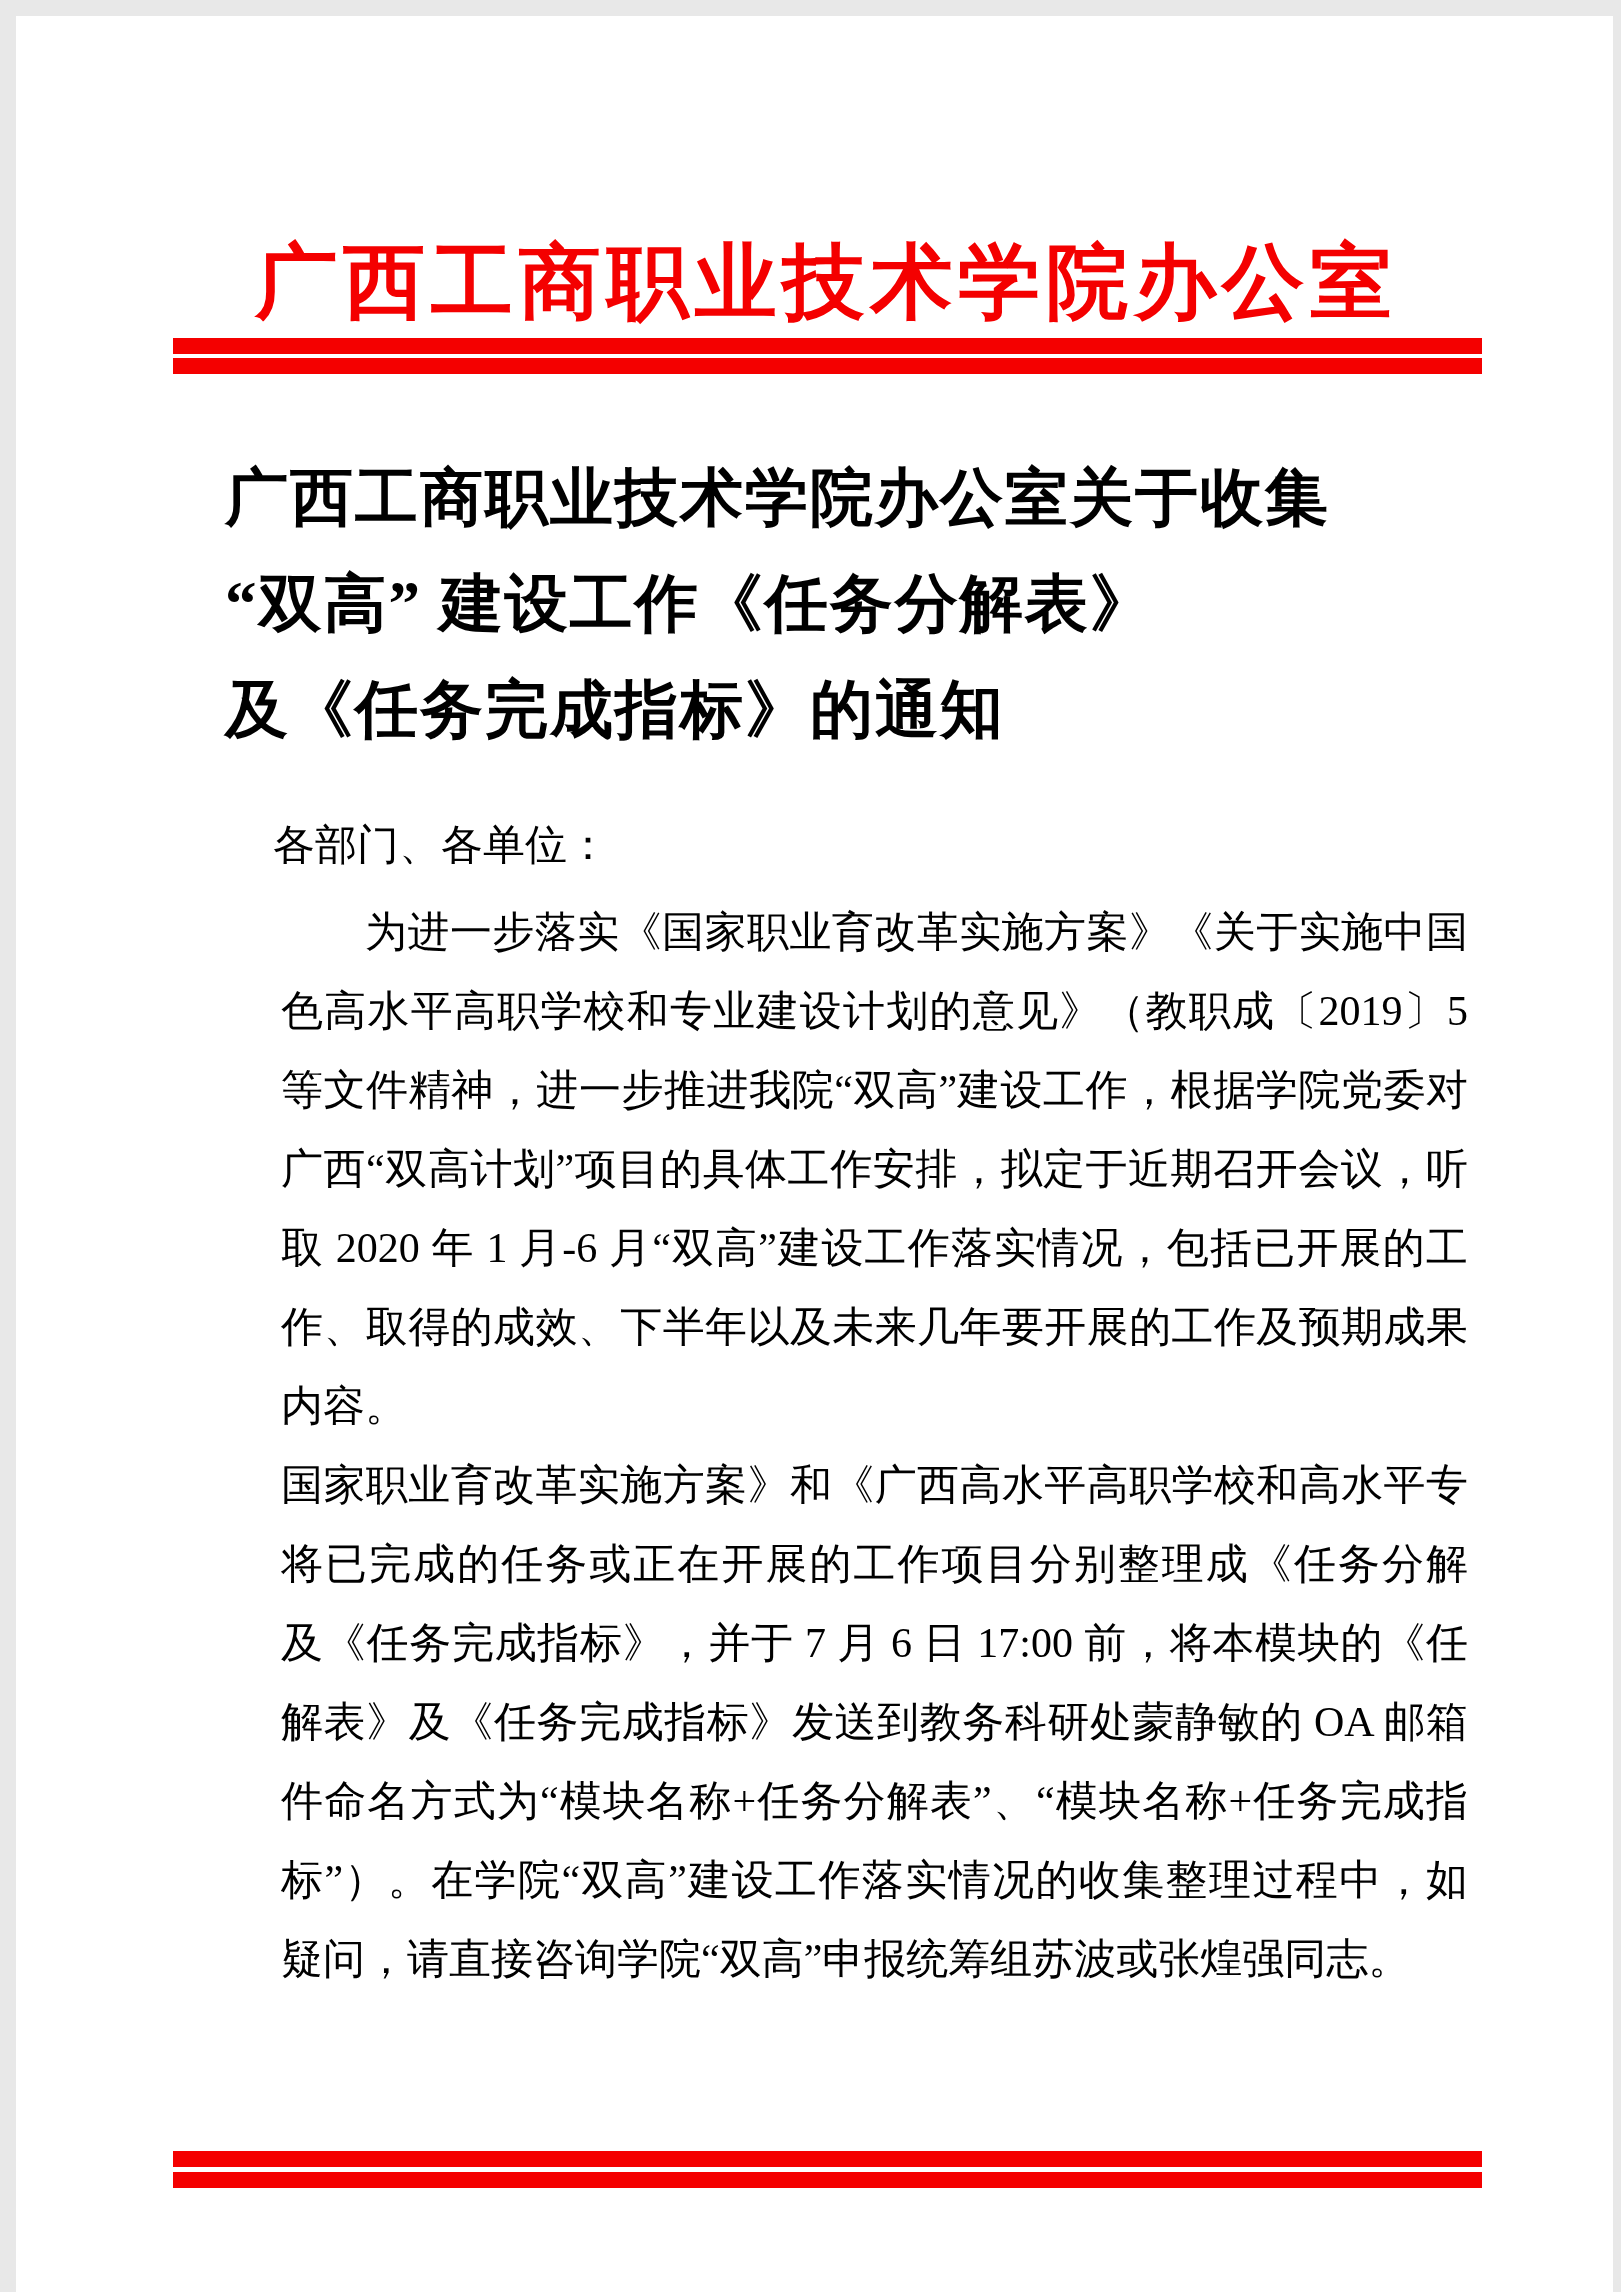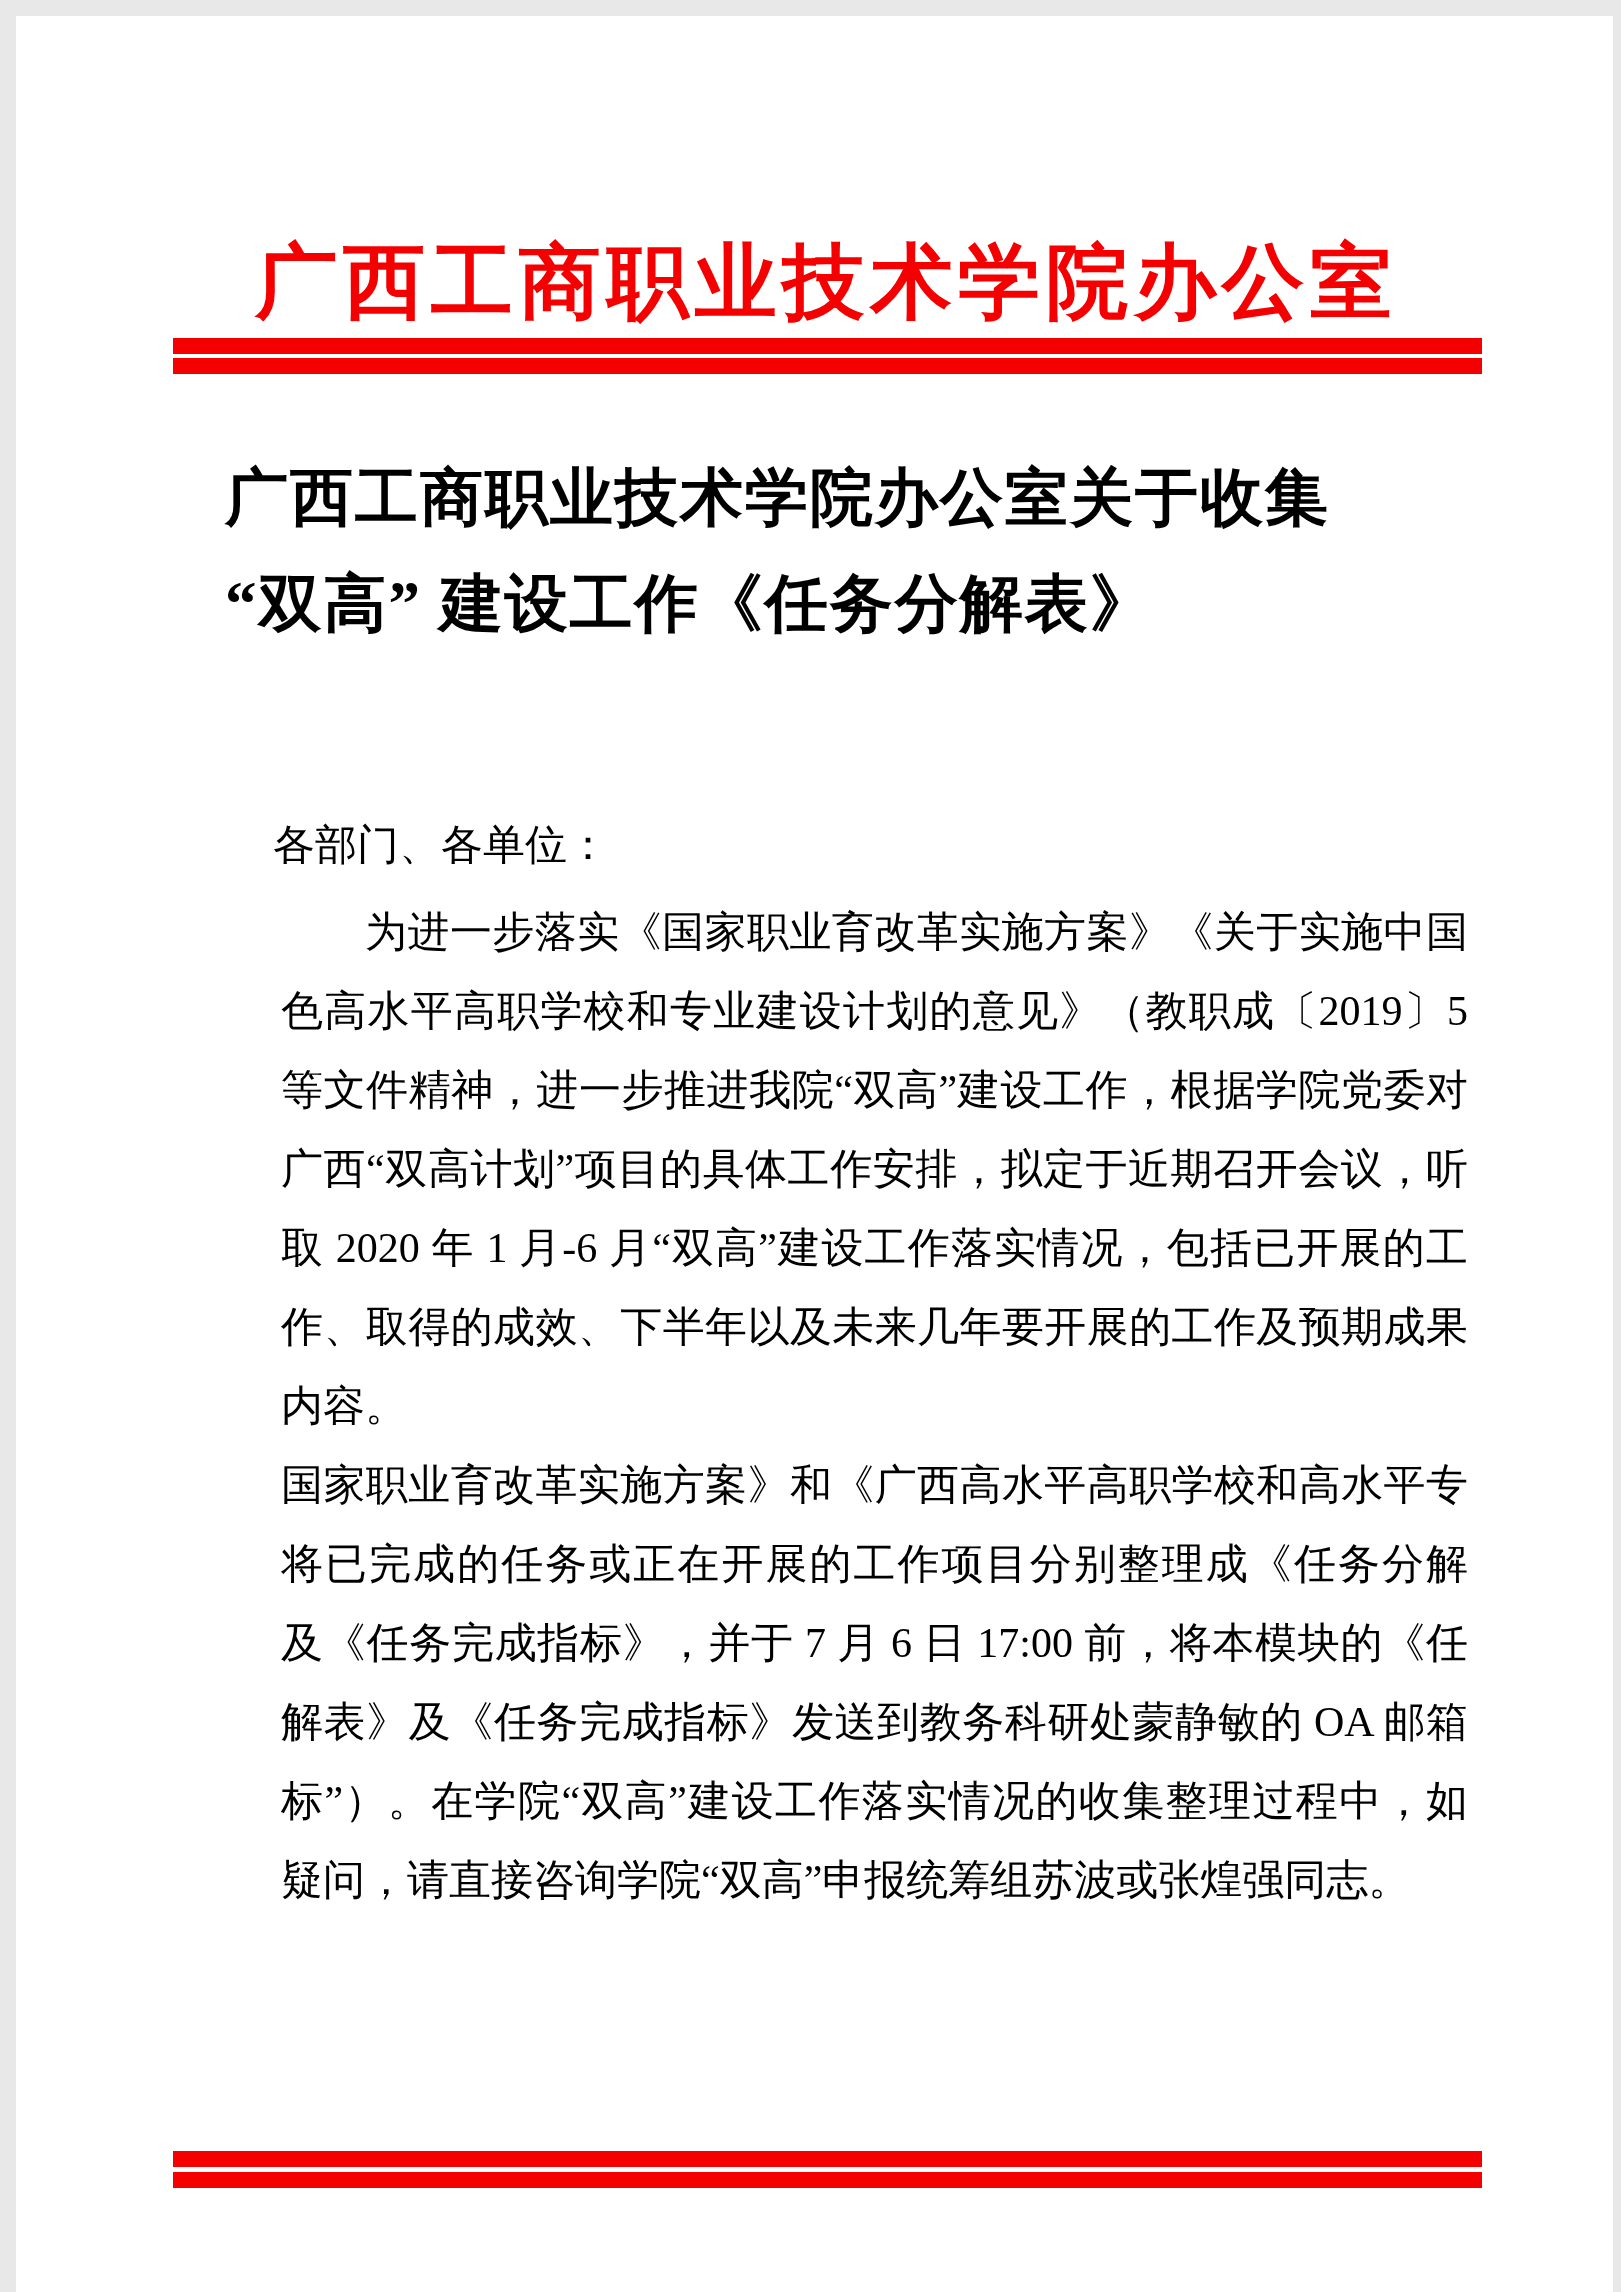--- a/index.html
+++ b/index.html
@@ -90,36 +90,38 @@
   <div class="org-header">广西工商职业技术学院办公室</div>
 
   <div class="rules-top">
     <div class="rule-thick"></div>
     <div class="rule-thin"></div>
   </div>
 
   <div class="doc-title">
       <div>广西工商职业技术学院办公室关于收集</div>
       <div>“双高” 建设工作《任务分解表》</div>
+      <div>及《任务完成指标》的通知</div>
     </div>
 
   <div class="body-text">
     <div class="line">各部门、各单位：</div>
     <div>
         <div class="line fill indent">为进一步落实《国家职业育改革实施方案》《关于实施中国特</div>
         <div class="line fill">色高水平高职学校和专业建设计划的意见》（教职成〔2019〕5 号）</div>
         <div class="line fill">等文件精神，进一步推进我院“双高”建设工作，根据学院党委对</div>
         <div class="line fill">广西“双高计划”项目的具体工作安排，拟定于近期召开会议，听</div>
         <div class="line fill">取 2020 年 1 月-6 月“双高”建设工作落实情况，包括已开展的工</div>
         <div class="line fill">作、取得的成效、下半年以及未来几年要开展的工作及预期成果等</div>
         <div class="line">内容。</div>
         <div class="line fill">国家职业育改革实施方案》和《广西高水平高职学校和高水平专业建</div>
         <div class="line fill">将已完成的任务或正在开展的工作项目分别整理成《任务分解表》</div>
         <div class="line fill">及《任务完成指标》，并于 7 月 6 日 17:00 前，将本模块的《任务分</div>
         <div class="line fill">解表》及《任务完成指标》发送到教务科研处蒙静敏的 OA 邮箱（文</div>
+        <div class="line fill">件命名方式为“模块名称+任务分解表”、“模块名称+任务完成指</div>
         <div class="line fill">标”）。在学院“双高”建设工作落实情况的收集整理过程中，如有</div>
         <div class="line">疑问，请直接咨询学院“双高”申报统筹组苏波或张煌强同志。</div>
       </div>
   </div>
 
   <div class="rules-bottom">
     <div class="rule-thin"></div>
     <div class="rule-thick"></div>
   </div>
 

